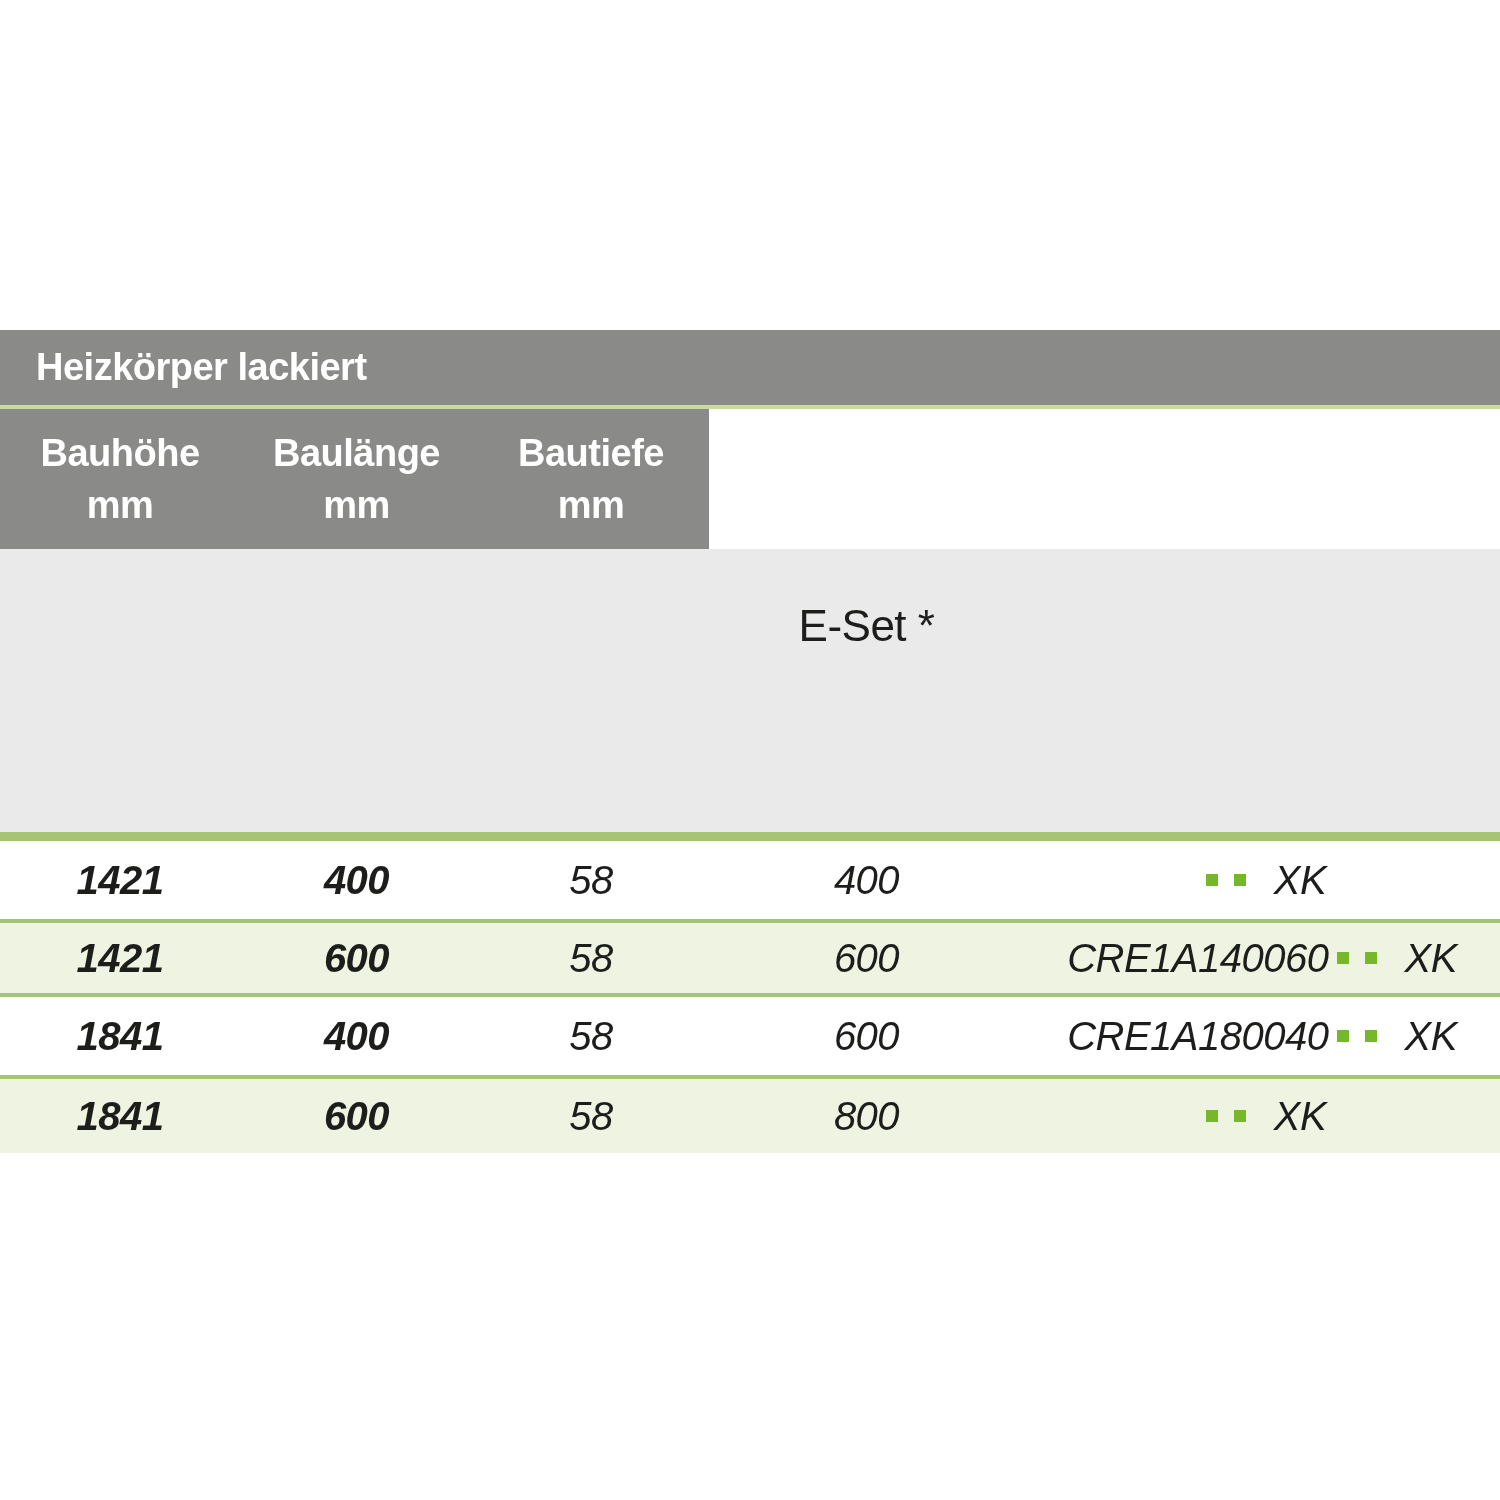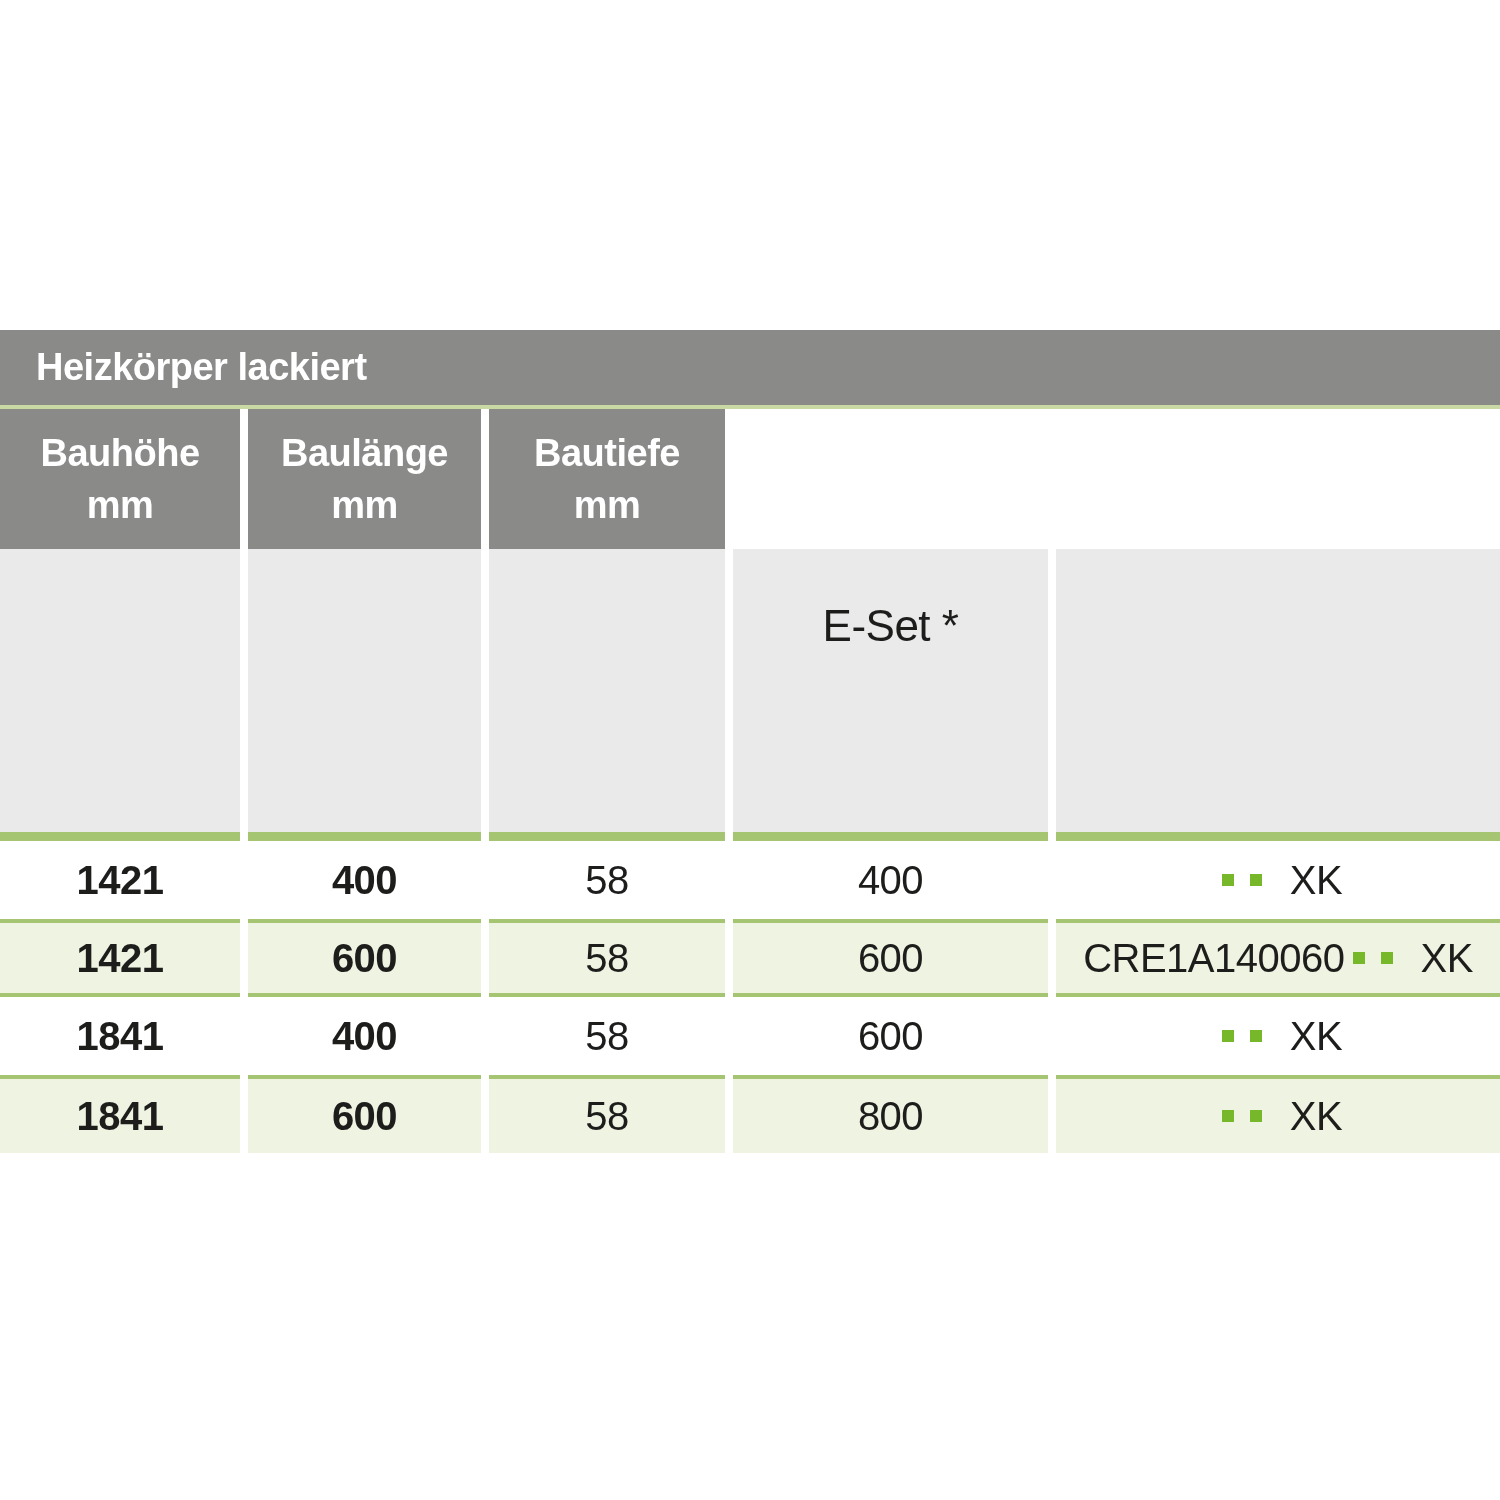--- a/index.html
+++ b/index.html
@@ -23,40 +23,40 @@
   .title-bar{
     height:75px;background:var(--gray);color:#fff;
     display:flex;align-items:center;padding-left:36px;
     font-size:38px;font-weight:bold;letter-spacing:-0.5px;
   }
   .thin-green-line{height:4px;background:var(--thinline);}
 
   .grid{
     display:grid;
     grid-template-columns:240px 233px 236px 315px 1fr;
-    column-gap:8px;
+    column-gap:0;
     background:#ffffff;
   }
 
   .header-row .cell{
     background:var(--gray);color:#fff;height:140px;
     display:flex;flex-direction:column;align-items:center;justify-content:center;
     font-size:38px;font-weight:bold;letter-spacing:-0.5px;line-height:52px;
     text-align:center;
   }
   .subheader-row .cell{
     background:var(--subgray);height:292px;
     border-bottom:9px solid var(--green);
     display:flex;justify-content:center;align-items:flex-start;
     padding-top:52px;
     font-size:44px;letter-spacing:-0.5px;
   }
   .data-row .cell{
     height:78px;display:flex;align-items:center;justify-content:center;
-    font-size:40px;letter-spacing:-0.5px;background:#ffffff;
+    font-size:40px;letter-spacing:-0.5px;background:#ffffff;font-style:italic;
   }
   .data-row .cell.bold{font-weight:bold;}
   .data-row.alt .cell{
     background:var(--rowgreen);
     border-top:4px solid var(--green);
     border-bottom:4px solid var(--green);
   }
   .data-row.alt.no-bottom .cell{border-bottom:none;}
 
   .dot{
@@ -124,20 +124,21 @@
       <span class="artikel-suffix">XK</span>
     </div>
   </div>
 
   <div class="grid data-row">
     <div class="cell bold">1841</div>
     <div class="cell bold">400</div>
     <div class="cell">58</div>
     <div class="cell">600</div>
     <div class="cell">
+      <span>CRE1A180040</span>
       <span class="dot"></span>
       <span class="dot"></span>
       <span class="artikel-suffix">XK</span>
     </div>
   </div>
 
   <div class="grid data-row alt no-bottom">
     <div class="cell bold">1841</div>
     <div class="cell bold">600</div>
     <div class="cell">58</div>

